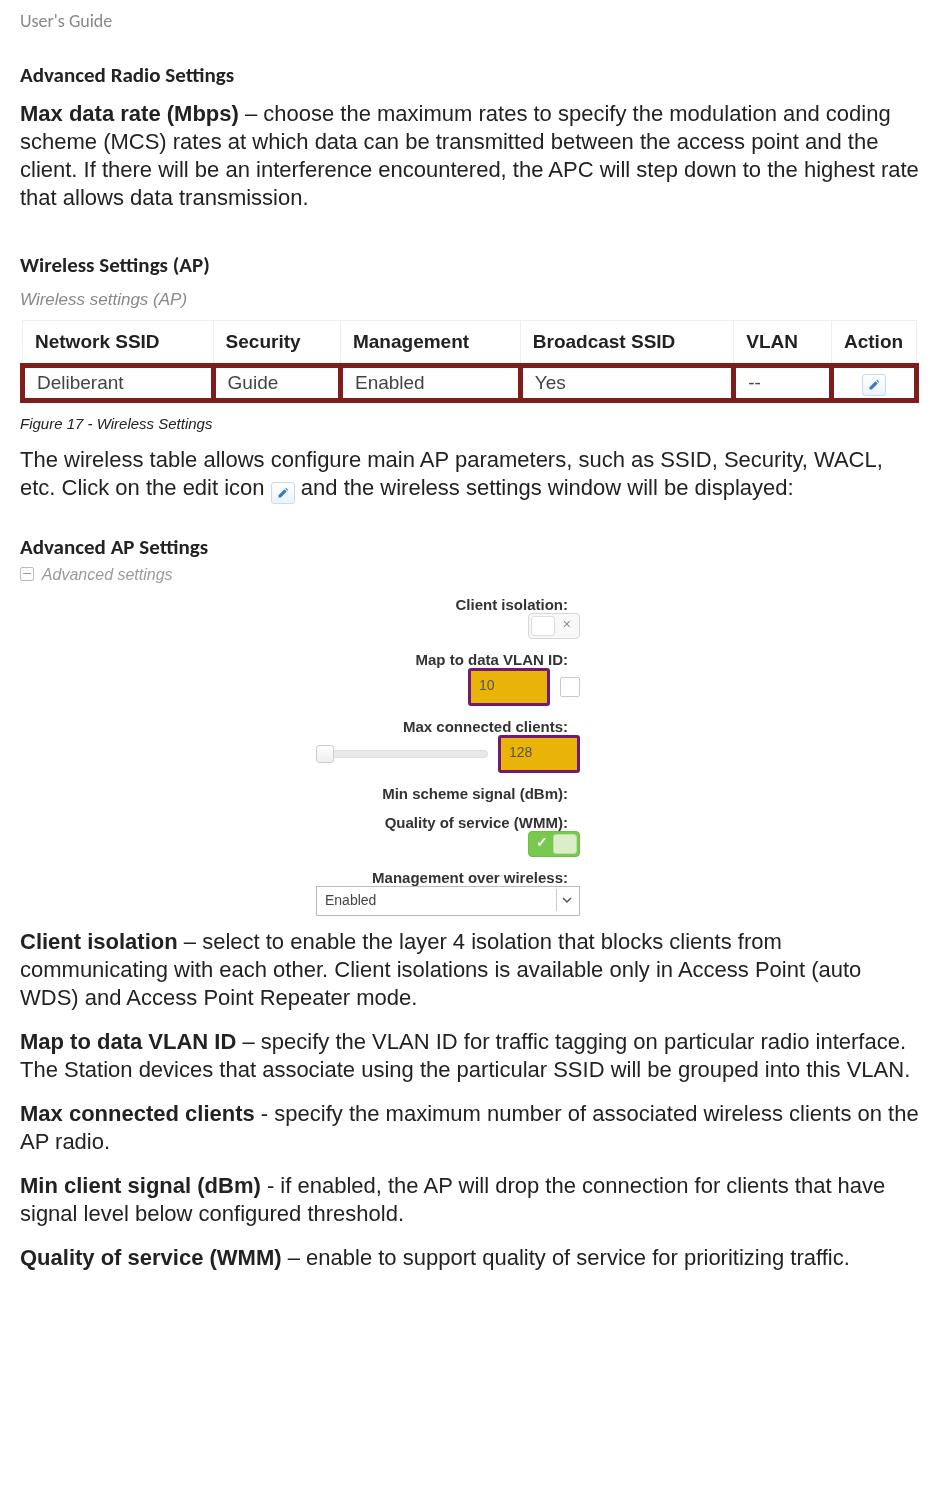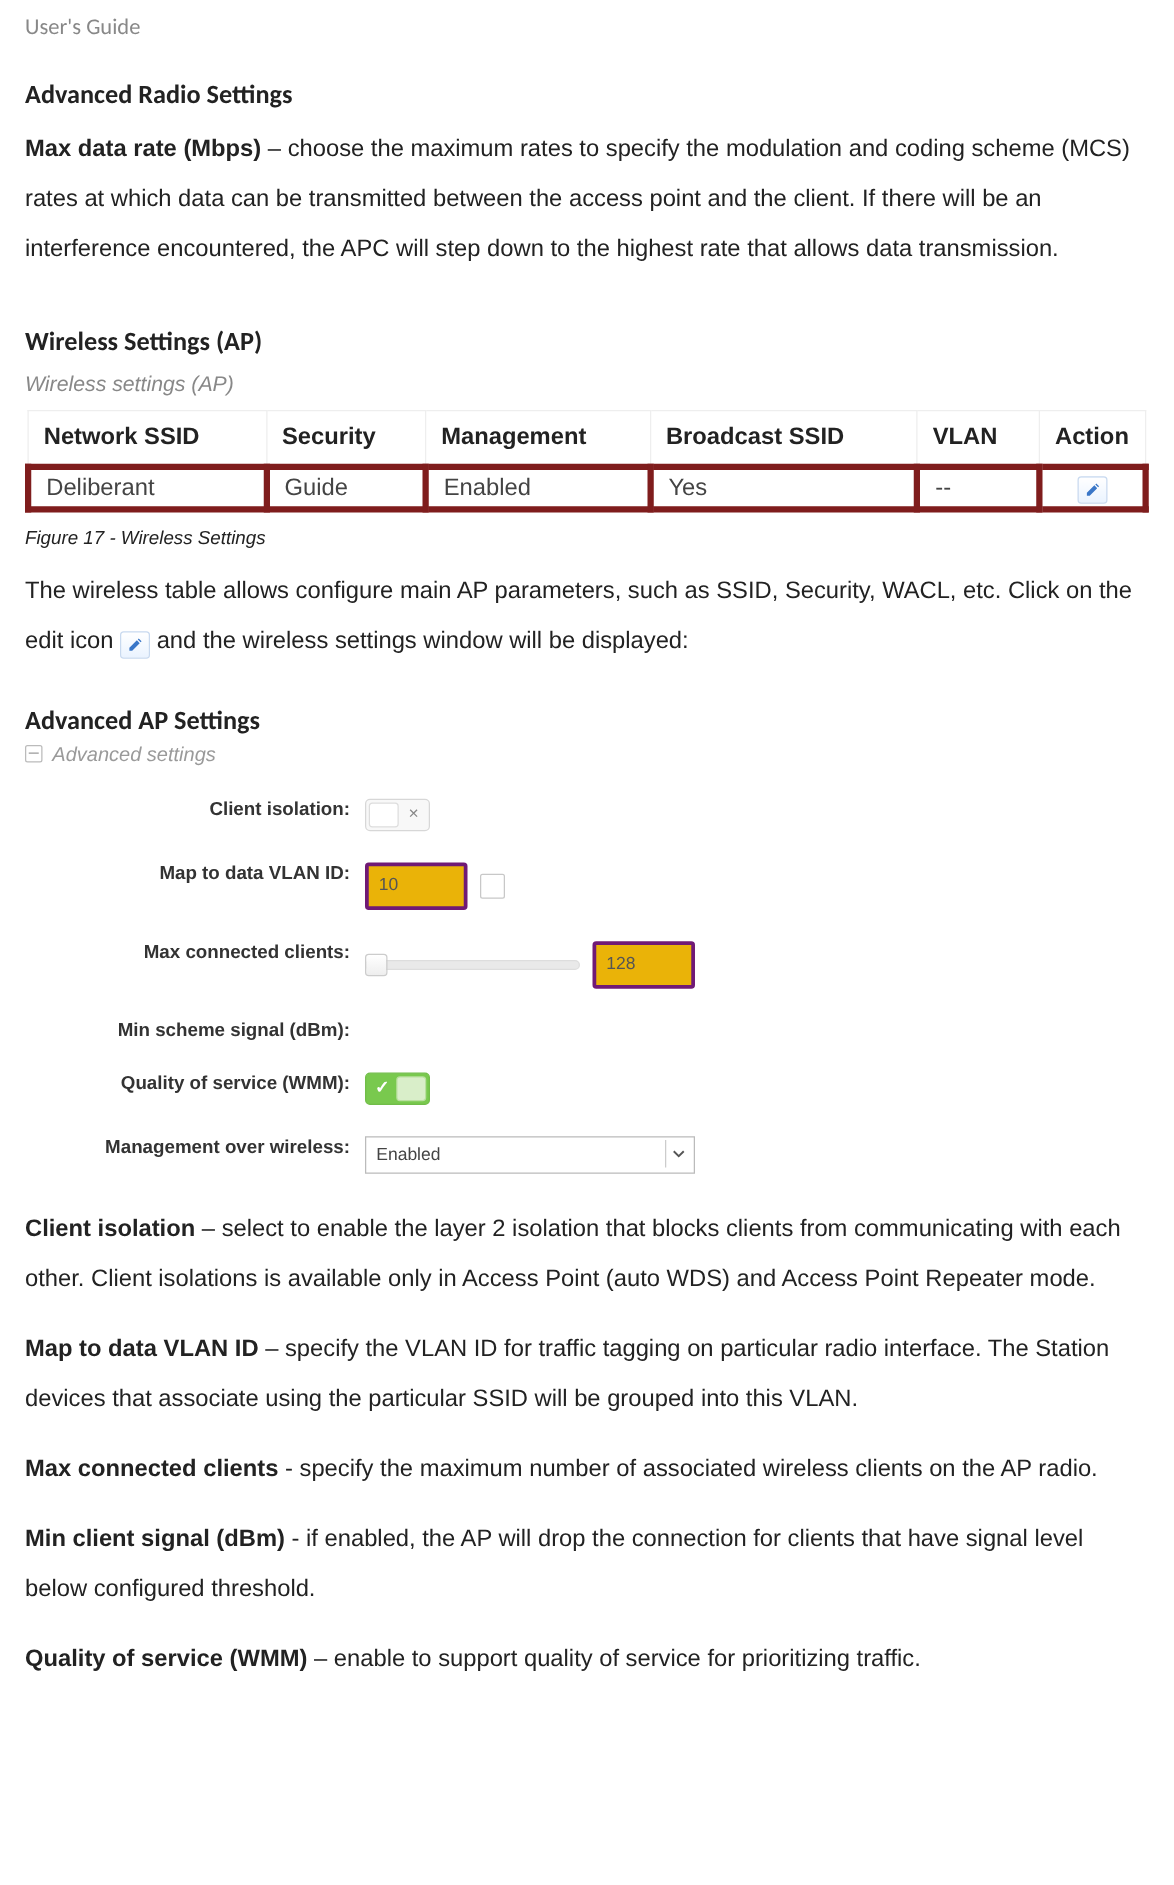--- a/index.html
+++ b/index.html
@@ -1,32 +1,32 @@
 <!DOCTYPE html>
 <html><head>
 <meta charset="utf-8">
 <style>
   html, body { margin:0; padding:0; background:#fff; }
   body { width:939px; padding:10px 20px 40px 20px; box-sizing:border-box; font-family:Arial,Helvetica,sans-serif; color:#222; }
   .top-label { color:#888; font-size:18px; font-family:Calibri,Arial,sans-serif; margin-bottom:30px; }
   .h-title { font-family:Calibri,Arial,sans-serif; font-size:21px; font-weight:700; color:#222; margin:20px 0 12px; }
   .h-sub { font-family:Calibri,Arial,sans-serif; font-size:21px; font-weight:700; color:#222; margin:30px 0 6px; }
-  p { font-size:19px; line-height:40px; margin:8px 0 16px; color:#222; }
+  p { font-size:22px; line-height:28px; margin:8px 0 16px; color:#222; }
   .caption { font-style:italic; font-size:15px; color:#222; margin:12px 0 14px; }
   .panel-label { color:#888; font-size:17px; font-style:italic; margin:8px 0 10px; }
   .wtable { width:100%; border-collapse:collapse; font-size:19px; color:#333; }
   .wtable th { text-align:left; font-weight:700; color:#222; padding:10px 12px; border:1px solid #eee; background:#fff; }
   .wtable td { padding:2px 12px; border:5px solid #7f1d1d; color:#444; }
   .ed-icon { display:inline-flex; align-items:center; justify-content:center; width:22px; height:20px; border:1px solid #c8d9ef; border-radius:3px; background:linear-gradient(#fff,#eaf3ff); vertical-align:-4px; }
   .ed-icon svg { display:block; }
   .adv-panel { width:560px; margin-top:2px; }
   .adv-head { color:#9a9a9a; font-size:16px; font-style:italic; margin:6px 0 12px; }
   .minus { display:inline-block; width:12px; height:12px; border:1px solid #bbb; border-radius:2px; position:relative; top:1px; margin-right:4px; }
   .minus::after { content:""; position:absolute; left:2px; right:2px; top:5px; height:1px; background:#9a9a9a; }
-  .row { display:flex; align-items:flex-start; margin:25px 0; }
+  .row { display:flex; align-items:flex-end; margin:12px 0;flex-direction:column; }
   .row .lab { width:260px; text-align:right; padding-right:12px; font-size:15px; font-weight:700; color:#333; }
   .row .ctl { display:flex; align-items:center; gap:10px; }
   .toggle { width:50px; height:24px; border:1px solid #d7d7d7; border-radius:4px; background:#f8f8f8; position:relative; }
   .toggle.off .knob { position:absolute; left:2px; top:2px; width:22px; height:18px; background:#fff; border:1px solid #ddd; border-radius:3px; }
   .toggle.off::after { content:"×"; position:absolute; right:8px; top:2px; color:#888; font-size:14px; }
   .toggle.on { background:#79c94e; border-color:#71bd49; }
   .toggle.on .knob { position:absolute; right:2px; top:2px; width:22px; height:18px; background:#d9eec9; border:1px solid #b9e09f; border-radius:3px; }
   .toggle.on::before { content:"✓"; position:absolute; left:7px; top:2px; color:#fff; font-size:14px; font-weight:700; }
   .txt { width:60px; height:28px; border:3px solid #701a75; border-radius:3px; padding:2px 8px; font-size:14px; color:#555; background:#eab308; }
   .chk { width:18px; height:18px; border:1px solid #c8c8c8; border-radius:2px; background:#fff; }
@@ -146,17 +146,17 @@
         <span class="arrow">
           <svg width="10" height="10" viewBox="0 0 10 10">
               <path d="M1 3l4 4 4-4" fill="none" stroke="#555" stroke-width="1.5"></path>
             </svg>
         </span>
       </div>
     </div>
   </div>
 </div>
 
-<p><b>Client isolation</b><span> – select to enable the layer 2 isolation that blocks clients from communicating with each other. Client isolations is available only in Access Point (auto WDS) and Access Point Repeater mode.</span></p>
+<p><b>Client isolation</b><span> – select to enable the layer 4 isolation that blocks clients from communicating with each other. Client isolations is available only in Access Point (auto WDS) and Access Point Repeater mode.</span></p>
 <p><b>Map to data VLAN ID</b><span> – specify the VLAN ID for traffic tagging on particular radio interface. The Station devices that associate using the particular SSID will be grouped into this VLAN.</span></p>
 <p><b>Max connected clients</b><span> - specify the maximum number of associated wireless clients on the AP radio.</span></p>
 <p><b>Min client signal (dBm)</b><span> - if enabled, the AP will drop the connection for clients that have signal level below configured threshold.</span></p>
 <p><b>Quality of service (WMM)</b><span> – enable to support quality of service for prioritizing traffic.</span></p>
 
 </body></html>

